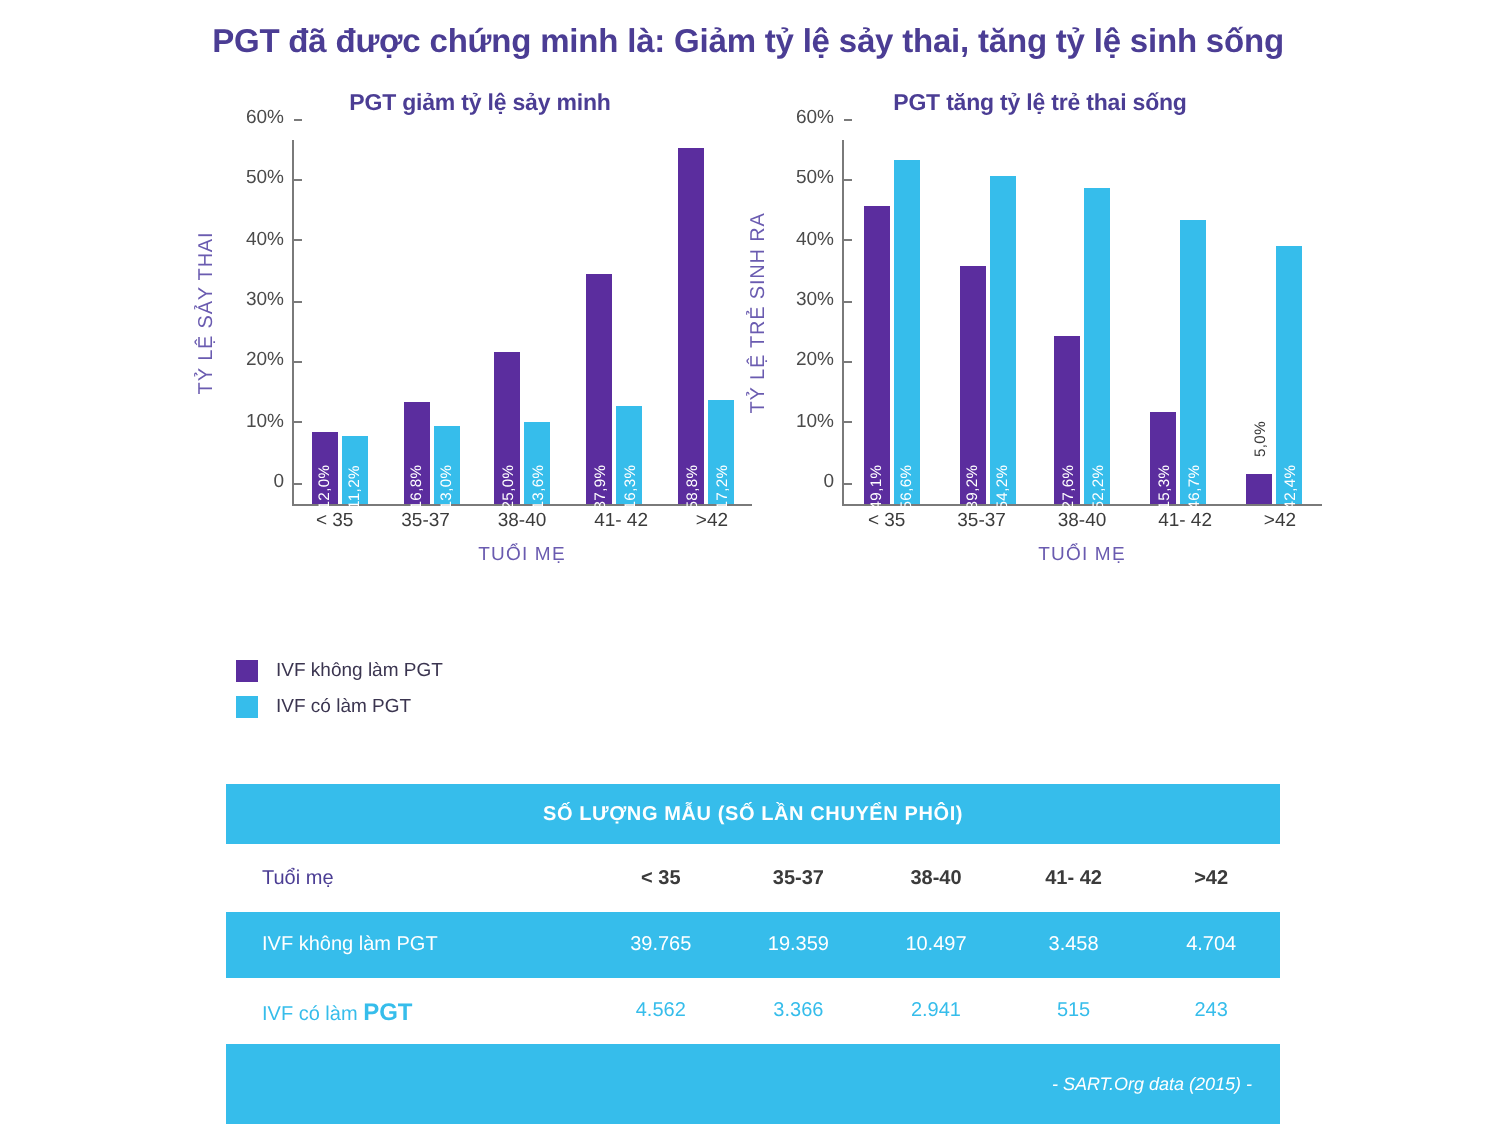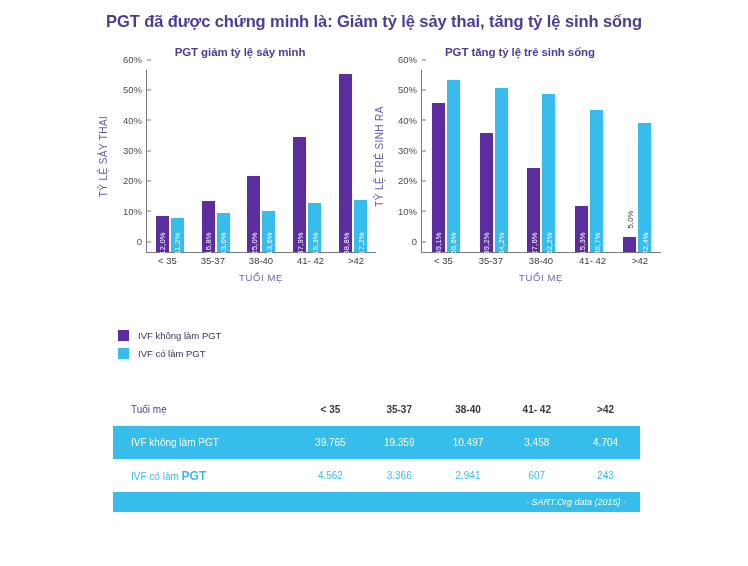--- a/index.html
+++ b/index.html
@@ -201,21 +201,21 @@
   #row-nopgt .lbl, #row-nopgt .cell { color: #ffffff; }
 
   #row-pgt {
     height: 33px;
     background: #ffffff;
   }
   #row-pgt .lbl, #row-pgt .cell { color: #36bdeb; }
   #row-pgt .lbl .strong { font-weight: bold; font-size: 12px; }
 
   #table-footer {
-    height: 20px;
+    height: 40px;
     background: #36bdeb;
     display: flex; align-items: center; justify-content: flex-end;
     padding-right: 14px;
     color: #ffffff;
     font-size: 9px;
     font-style: italic;
   }
 </style>
 </head>
 <body>
@@ -284,21 +284,21 @@
         <span>35-37</span>
         <span>38-40</span>
         <span>41- 42</span>
         <span>&gt;42</span>
       </div>
     <div class="xtitle">TUỔI MẸ</div>
   </div>
 </div>
 
 <div class="chart-panel" id="panel-right">
-  <div class="chart-subtitle">PGT tăng tỷ lệ trẻ sinh sống</div>
+  <div class="chart-subtitle">PGT tăng tỷ lệ trẻ thai sống</div>
   <div class="plot-wrap">
     <div class="ytitle">
         <span>TỶ LỆ TRẺ SINH RA</span>
       </div>
     <div class="axes">
       <div class="ytick" style="bottom:0%">0</div>
       <div class="ytick" style="bottom:16.666%">10%</div>
       <div class="ytick" style="bottom:33.333%">20%</div>
       <div class="ytick" style="bottom:50%">30%</div>
       <div class="ytick" style="bottom:66.666%">40%</div>
@@ -363,20 +363,21 @@
     <span class="swatch purple"></span>
     <span>IVF không làm PGT</span>
   </div>
   <div class="legend-row">
     <span class="swatch cyan"></span>
     <span>IVF có làm PGT</span>
   </div>
 </div>
 
 <div id="sample-table">
+  <div id="table-header">SỐ LƯỢNG MẪU (SỐ LẦN CHUYỂN PHÔI)</div>
 
   <div class="trow" id="row-age">
     <div class="lbl">Tuổi mẹ</div>
     <div class="cell">&lt; 35</div>
     <div class="cell">35-37</div>
     <div class="cell">38-40</div>
     <div class="cell">41- 42</div>
     <div class="cell">&gt;42</div>
   </div>
 
@@ -387,18 +388,18 @@
     <div class="cell">10.497</div>
     <div class="cell">3.458</div>
     <div class="cell">4.704</div>
   </div>
 
   <div class="trow" id="row-pgt">
     <div class="lbl"><span>IVF có làm </span><span class="strong">PGT</span></div>
     <div class="cell">4.562</div>
     <div class="cell">3.366</div>
     <div class="cell">2.941</div>
-    <div class="cell">607</div>
+    <div class="cell">515</div>
     <div class="cell">243</div>
   </div>
 
   <div id="table-footer">- SART.Org data (2015) -</div>
 </div>
 
 </body></html>

